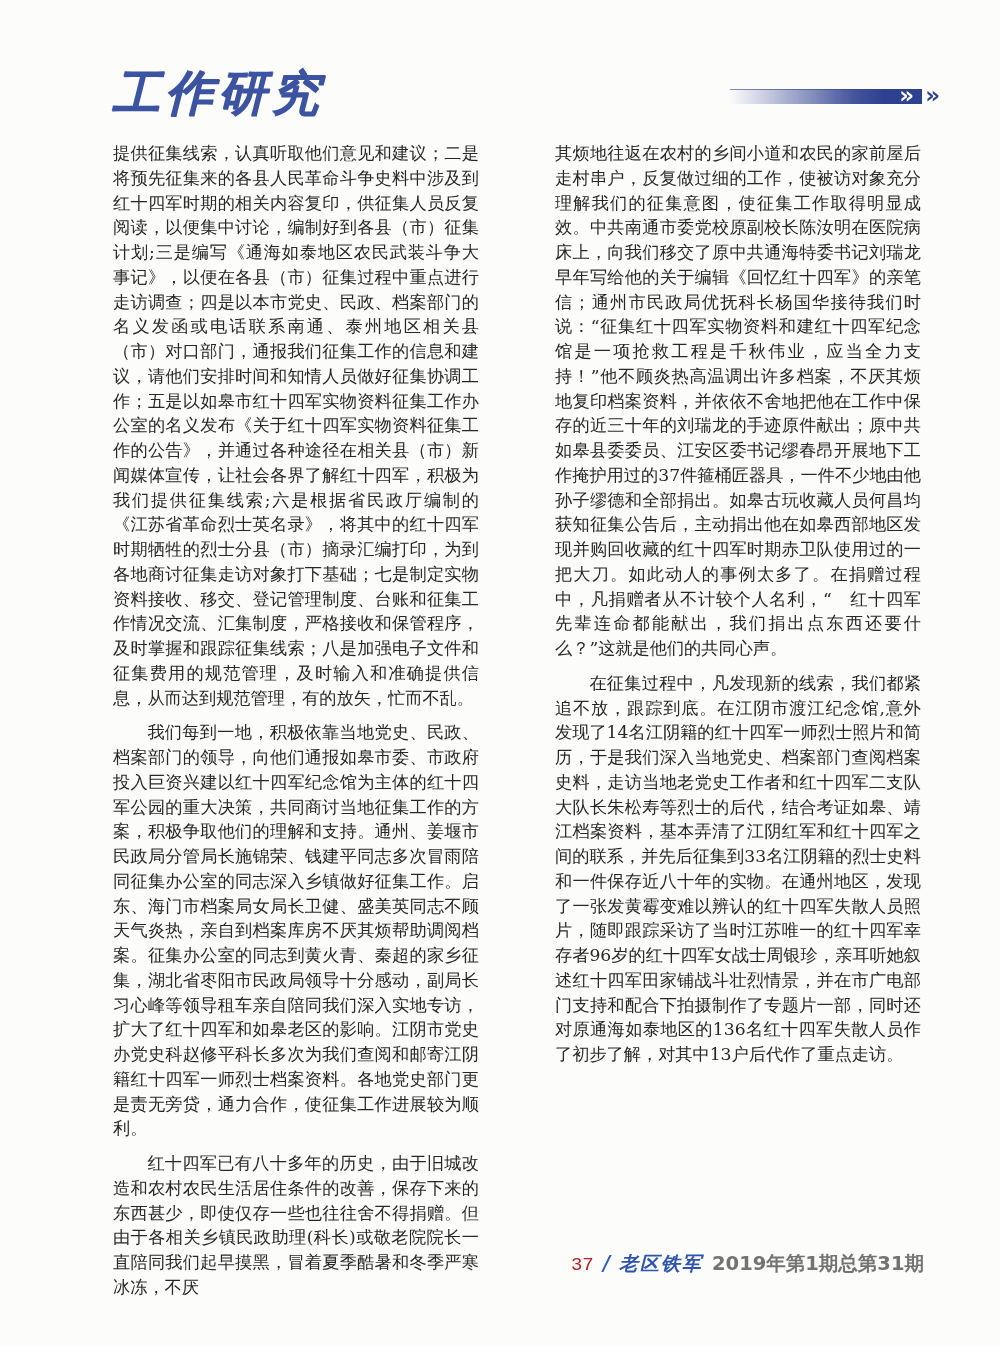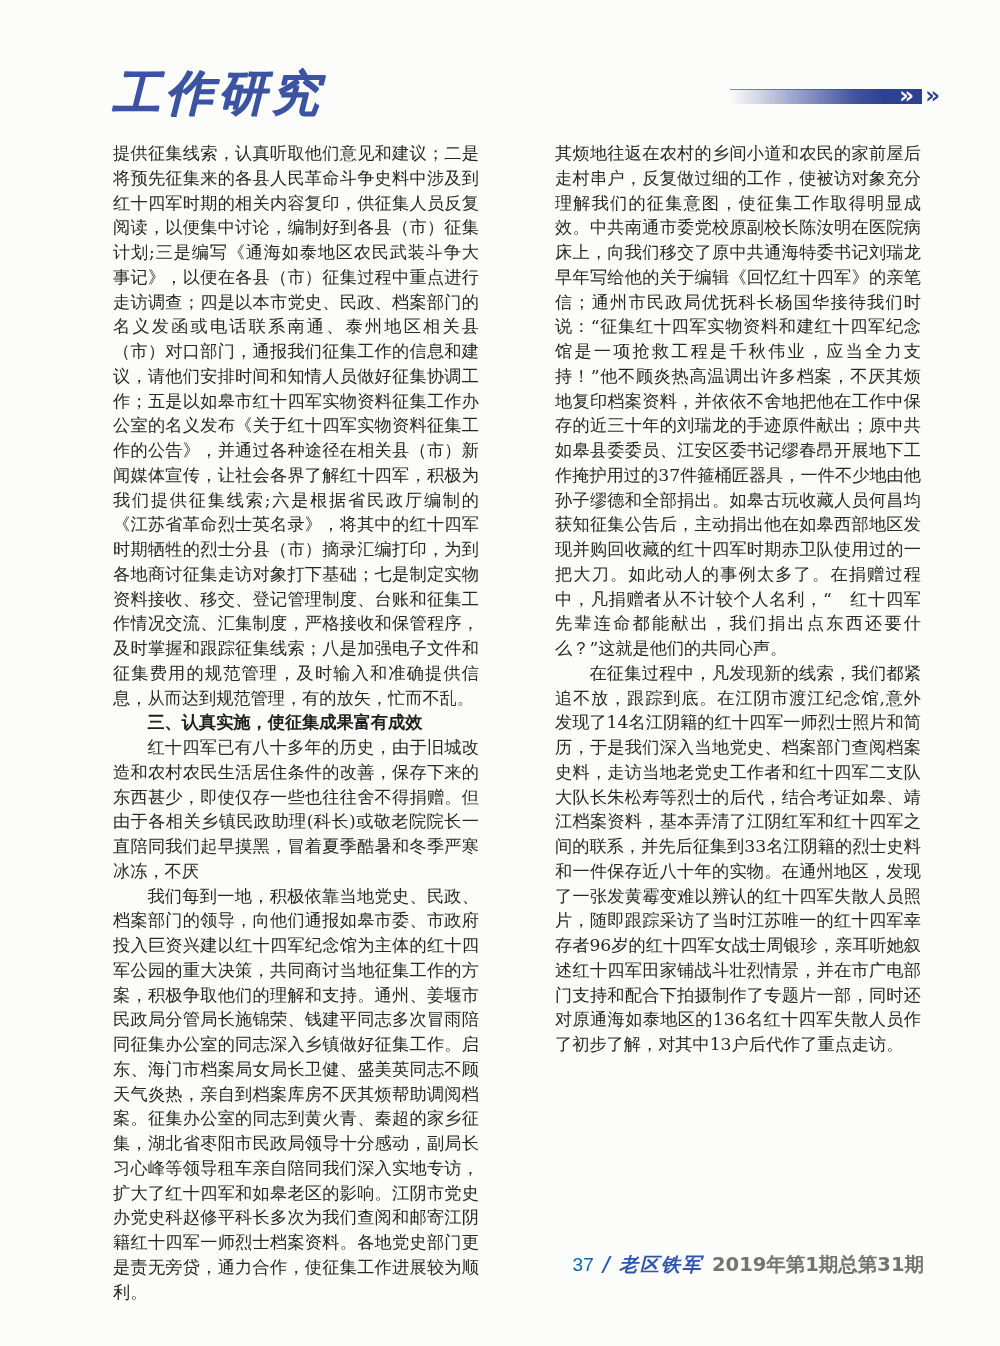--- a/index.html
+++ b/index.html
@@ -46,35 +46,35 @@
   }
   .col{
     width:378px;
     font-size:17.2px;
     line-height:24.75px;
     text-align:justify;
     text-justify:inter-character;
     color:#272726;
   }
   .col p{margin:0;}
-  .col p.indent{text-indent:2em;}
+  .col p.indent{text-indent:2em;margin-top:10px;}
   .col h2.section-heading{
     font-size:17.2px;line-height:24.75px;margin:0;
     text-indent:2em;font-weight:bold;color:#1e1e1e;
   }
 
   
   .footer{
     position:absolute;right:76px;top:1234px;
     display:flex;align-items:baseline;gap:9px;
     white-space:nowrap;
   }
   .footer .page-num{
-    color:#0369a1;font-size:19px;
-    font-family:Liberation Sans, sans-serif;
+    color:#b91c1c;font-size:19px;
+    font-family:Liberation Mono, monospace;
     margin-top:20px;
   }
   .footer .slash{
     color:#2d5cb8;font-size:20px;font-style:italic;font-weight:bold;
   }
   .footer .journal-logo{
     color:#2d54ae;font-size:19px;font-weight:bold;font-style:italic;
     letter-spacing:2px;
     font-family:"DejaVu Serif","Liberation Serif",serif;
   }
@@ -95,23 +95,22 @@
   <div class="header-graphic">
     <div class="fade-bar"></div>
     <span class="chev chev-white">»</span>
     <span class="chev chev-blue">»</span>
   </div>
 
   <div class="columns">
 
     <div class="col">
       <p>提供征集线索，认真听取他们意见和建议；二是将预先征集来的各县人民革命斗争史料中涉及到红十四军时期的相关内容复印，供征集人员反复阅读，以便集中讨论，编制好到各县（市）征集计划;三是编写《通海如泰地区农民武装斗争大事记》，以便在各县（市）征集过程中重点进行走访调查；四是以本市党史、民政、档案部门的名义发函或电话联系南通、泰州地区相关县（市）对口部门，通报我们征集工作的信息和建议，请他们安排时间和知情人员做好征集协调工作；五是以如皋市红十四军实物资料征集工作办公室的名义发布《关于红十四军实物资料征集工作的公告》，并通过各种途径在相关县（市）新闻媒体宣传，让社会各界了解红十四军，积极为我们提供征集线索;六是根据省民政厅编制的《江苏省革命烈士英名录》，将其中的红十四军时期牺牲的烈士分县（市）摘录汇编打印，为到各地商讨征集走访对象打下基础；七是制定实物资料接收、移交、登记管理制度、台账和征集工作情况交流、汇集制度，严格接收和保管程序，及时掌握和跟踪征集线索；八是加强电子文件和征集费用的规范管理，及时输入和准确提供信息，从而达到规范管理，有的放矢，忙而不乱。</p>
-      <h2 class="section-heading">三、认真实施，使征集成果富有成效</h2>
+      <p class="indent">我们每到一地，积极依靠当地党史、民政、档案部门的领导，向他们通报如皋市委、市政府投入巨资兴建以红十四军纪念馆为主体的红十四军公园的重大决策，共同商讨当地征集工作的方案，积极争取他们的理解和支持。通州、姜堰市民政局分管局长施锦荣、钱建平同志多次冒雨陪同征集办公室的同志深入乡镇做好征集工作。启东、海门市档案局女局长卫健、盛美英同志不顾天气炎热，亲自到档案库房不厌其烦帮助调阅档案。征集办公室的同志到黄火青、秦超的家乡征集，湖北省枣阳市民政局领导十分感动，副局长习心峰等领导租车亲自陪同我们深入实地专访，扩大了红十四军和如皋老区的影响。江阴市党史办党史科赵修平科长多次为我们查阅和邮寄江阴籍红十四军一师烈士档案资料。各地党史部门更是责无旁贷，通力合作，使征集工作进展较为顺利。</p>
       <p class="indent">红十四军已有八十多年的历史，由于旧城改造和农村农民生活居住条件的改善，保存下来的东西甚少，即使仅存一些也往往舍不得捐赠。但由于各相关乡镇民政助理(科长)或敬老院院长一直陪同我们起早摸黑，冒着夏季酷暑和冬季严寒冰冻，不厌</p>
-      <p class="indent">我们每到一地，积极依靠当地党史、民政、档案部门的领导，向他们通报如皋市委、市政府投入巨资兴建以红十四军纪念馆为主体的红十四军公园的重大决策，共同商讨当地征集工作的方案，积极争取他们的理解和支持。通州、姜堰市民政局分管局长施锦荣、钱建平同志多次冒雨陪同征集办公室的同志深入乡镇做好征集工作。启东、海门市档案局女局长卫健、盛美英同志不顾天气炎热，亲自到档案库房不厌其烦帮助调阅档案。征集办公室的同志到黄火青、秦超的家乡征集，湖北省枣阳市民政局领导十分感动，副局长习心峰等领导租车亲自陪同我们深入实地专访，扩大了红十四军和如皋老区的影响。江阴市党史办党史科赵修平科长多次为我们查阅和邮寄江阴籍红十四军一师烈士档案资料。各地党史部门更是责无旁贷，通力合作，使征集工作进展较为顺利。</p>
     </div>
 
     <div class="col">
       <p>其烦地往返在农村的乡间小道和农民的家前屋后走村串户，反复做过细的工作，使被访对象充分理解我们的征集意图，使征集工作取得明显成效。中共南通市委党校原副校长陈汝明在医院病床上，向我们移交了原中共通海特委书记刘瑞龙早年写给他的关于编辑《回忆红十四军》的亲笔信；通州市民政局优抚科长杨国华接待我们时说：“征集红十四军实物资料和建红十四军纪念馆是一项抢救工程是千秋伟业，应当全力支持！”他不顾炎热高温调出许多档案，不厌其烦地复印档案资料，并依依不舍地把他在工作中保存的近三十年的刘瑞龙的手迹原件献出；原中共如皋县委委员、江安区委书记缪春昂开展地下工作掩护用过的37件箍桶匠器具，一件不少地由他孙子缪德和全部捐出。如皋古玩收藏人员何昌均获知征集公告后，主动捐出他在如皋西部地区发现并购回收藏的红十四军时期赤卫队使用过的一把大刀。如此动人的事例太多了。在捐赠过程中，凡捐赠者从不计较个人名利，“　红十四军先辈连命都能献出，我们捐出点东西还要什么？”这就是他们的共同心声。</p>
       <p class="indent">在征集过程中，凡发现新的线索，我们都紧追不放，跟踪到底。在江阴市渡江纪念馆,意外发现了14名江阴籍的红十四军一师烈士照片和简历，于是我们深入当地党史、档案部门查阅档案史料，走访当地老党史工作者和红十四军二支队大队长朱松寿等烈士的后代，结合考证如皋、靖江档案资料，基本弄清了江阴红军和红十四军之间的联系，并先后征集到33名江阴籍的烈士史料和一件保存近八十年的实物。在通州地区，发现了一张发黄霉变难以辨认的红十四军失散人员照片，随即跟踪采访了当时江苏唯一的红十四军幸存者96岁的红十四军女战士周银珍，亲耳听她叙述红十四军田家铺战斗壮烈情景，并在市广电部门支持和配合下拍摄制作了专题片一部，同时还对原通海如泰地区的136名红十四军失散人员作了初步了解，对其中13户后代作了重点走访。</p>
     </div>
 
   </div>
 
   <div class="footer">

